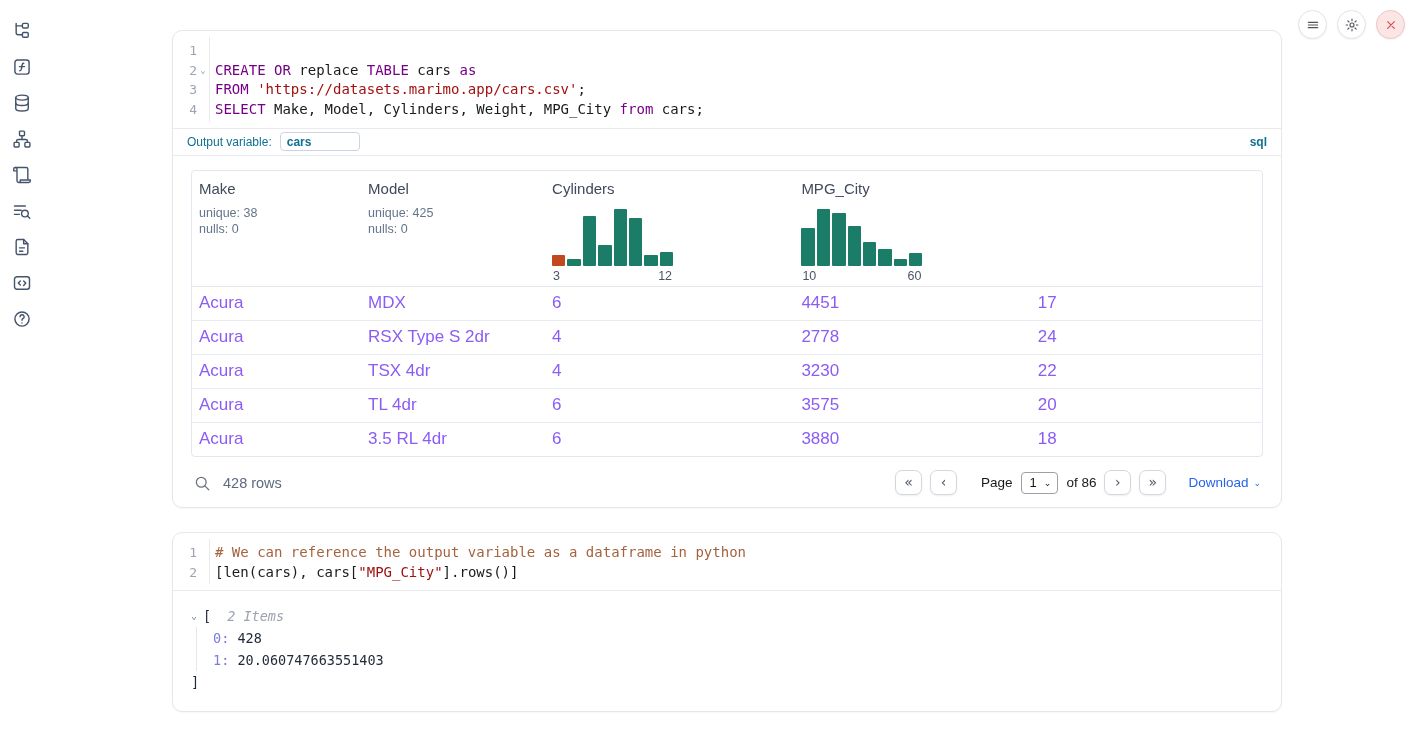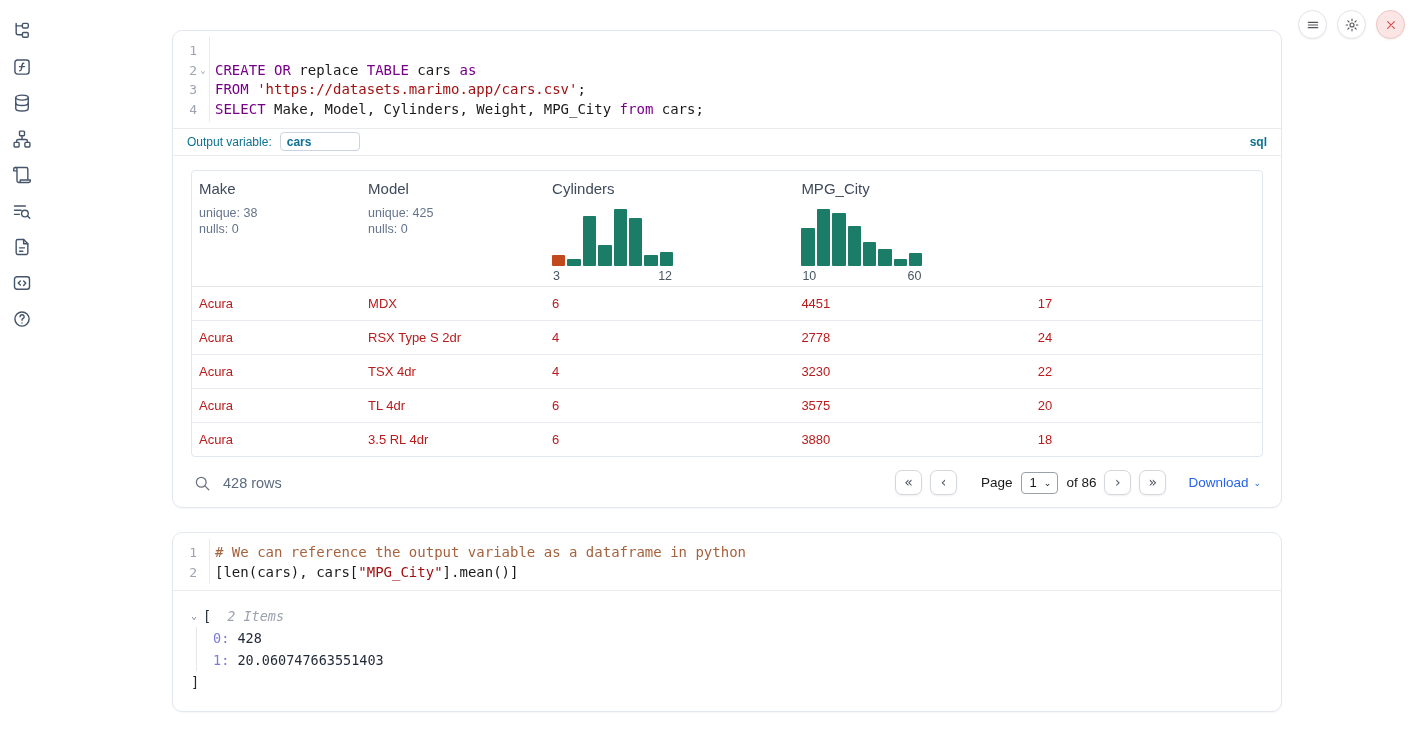--- a/index.html
+++ b/index.html
@@ -57,21 +57,21 @@
   .thead{display:grid;grid-template-columns:15.8% 17.2% 23.3% 22.1% 21.6%;
          padding:9px 0 3px;border-bottom:1px solid #e5e7eb}
   .th{padding-left:7px}
   .th-name{font-size:15px;color:#3f4a5a;margin-bottom:8px}
   .th-stat{font-size:12.5px;color:#64748b;line-height:16.5px}
   .hist{width:121px;height:57px;display:flex;align-items:flex-end;gap:2px;margin-top:12px}
   .hist .bar{flex:1;border-radius:1px}
   .hist-axis{width:121px;display:flex;justify-content:space-between;font-size:12.5px;color:#4b5563;
              margin-top:3px;padding:0 1px;box-sizing:border-box}
   .tr{display:grid;grid-template-columns:15.8% 17.2% 23.3% 22.1% 21.6%;height:33px;align-items:center;
-      border-bottom:1px solid #e8ecf1;font-size:13px;color:#b91c1c}
+      border-bottom:1px solid #e8ecf1;font-size:17px;color:#8b5cf6}
   .tr:last-child{border-bottom:none}
   .td{padding-left:7px;white-space:nowrap;overflow:hidden}
 
   
   .table-footer{display:flex;align-items:center;margin-top:10px;height:32px;padding:0 2px}
   .search-icon{width:18px;height:18px;color:#6b7280;cursor:pointer}
   .search-icon svg{width:18px;height:18px}
   .row-count{margin-left:12px;font-size:14.5px;color:#5d6b7e}
   .pager{margin-left:auto;display:flex;align-items:center;gap:8px}
   .pg-btn{width:27px;height:25px;border:1px solid #d4d8dd;border-radius:7px;background:#fff;
@@ -287,21 +287,21 @@
           <span class="chev">⌄</span>
         </span>
       </div>
     </div>
   </div>
 </div>
 
 <div class="cell" id="cell-py">
   <div class="code-area" id="py-code">
       <div class="code-line"><span class="ln">1</span><span class="fold"></span><span class="src"><span class="tk-c"># We can reference the output variable as a dataframe in python</span></span></div>
-      <div class="code-line"><span class="ln">2</span><span class="fold"></span><span class="src"><span class="tk-p">[len(cars), cars[</span><span class="tk-s">"MPG_City"</span><span class="tk-p">].mean()]</span></span></div>
+      <div class="code-line"><span class="ln">2</span><span class="fold"></span><span class="src"><span class="tk-p">[len(cars), cars[</span><span class="tk-s">"MPG_City"</span><span class="tk-p">].rows()]</span></span></div>
     </div>
   <div class="pyout">
     <div class="tree">
       <div class="tree-head">
         <span class="tree-chev">⌄</span>
         <span>[</span>
         <span class="tree-items-label">2 Items</span>
       </div>
       <div class="tree-entries" id="tree-entries">
           <div class="tree-row"><span class="tree-index">0:</span><span class="tree-value"> 428</span></div>

